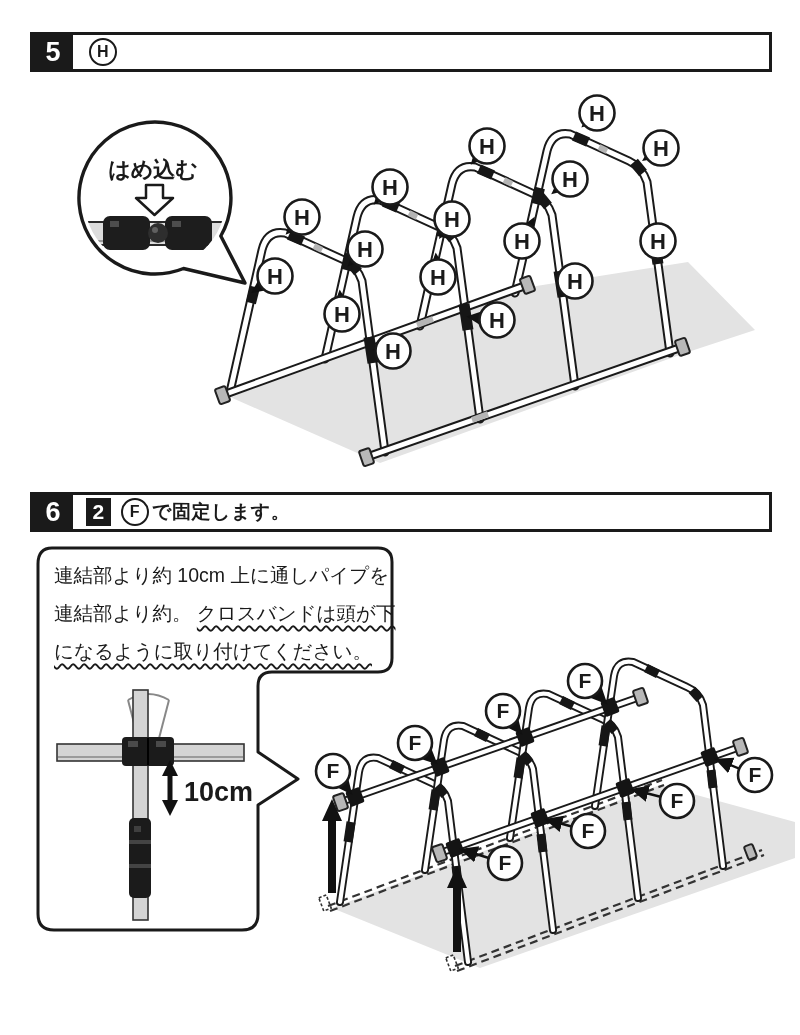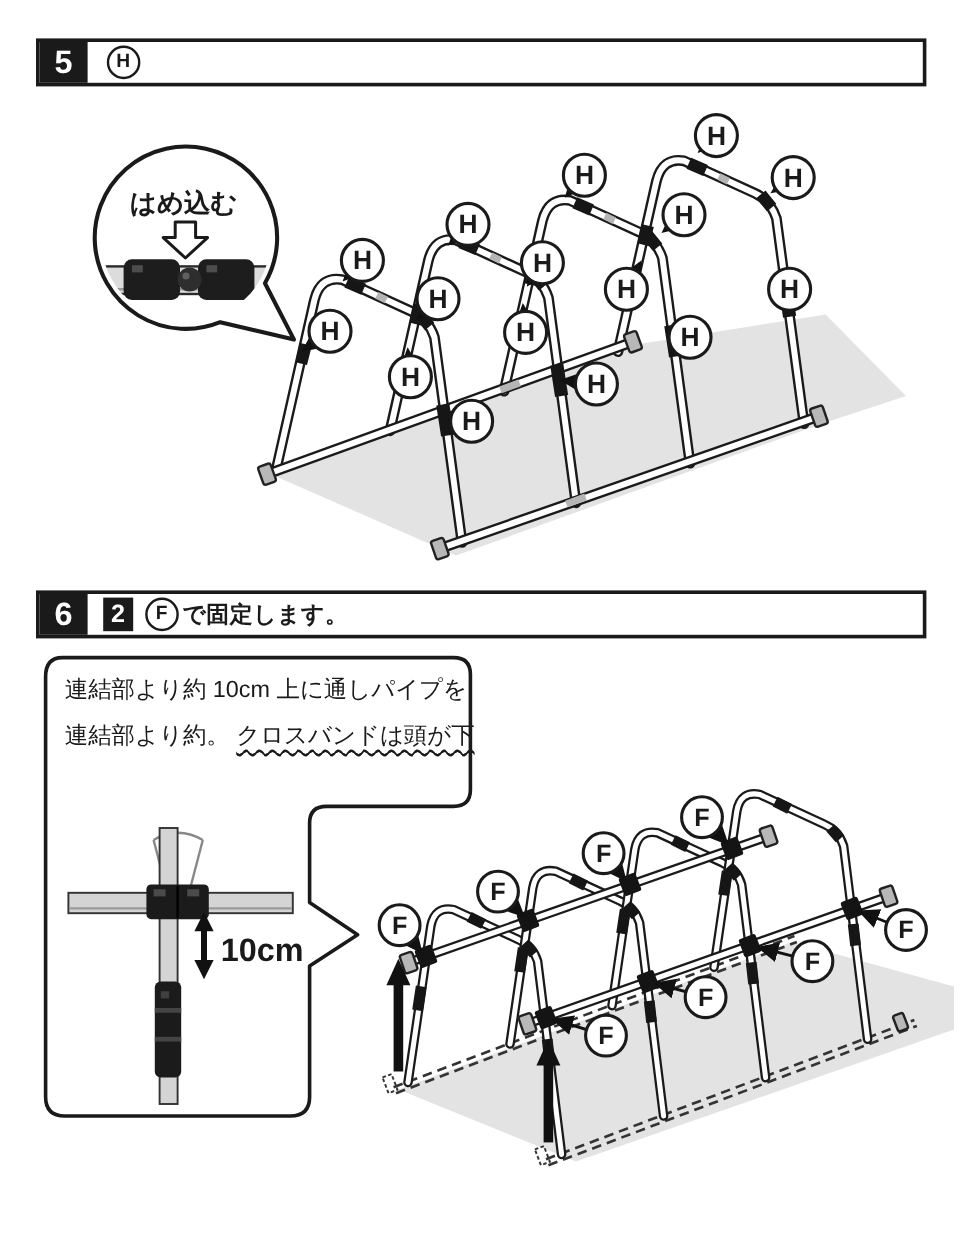--- a/index.html
+++ b/index.html
@@ -427,13 +427,14 @@
   <div class="txt">
     <span class="refbox">2</span>
       <span class="circled">F</span>
       <span>で固定します。</span>
   </div>
 </div>
 
 <div id="bubble-text">
   <div>連結部より約 10cm 上に通しパイプを</div>
   <div><span>連結部より約。 </span><span class="wavy">クロスバンドは頭が下</span></div>
+  <div><span class="wavy">になるように取り付けてください。</span></div>
 </div>
 
 </body></html>

